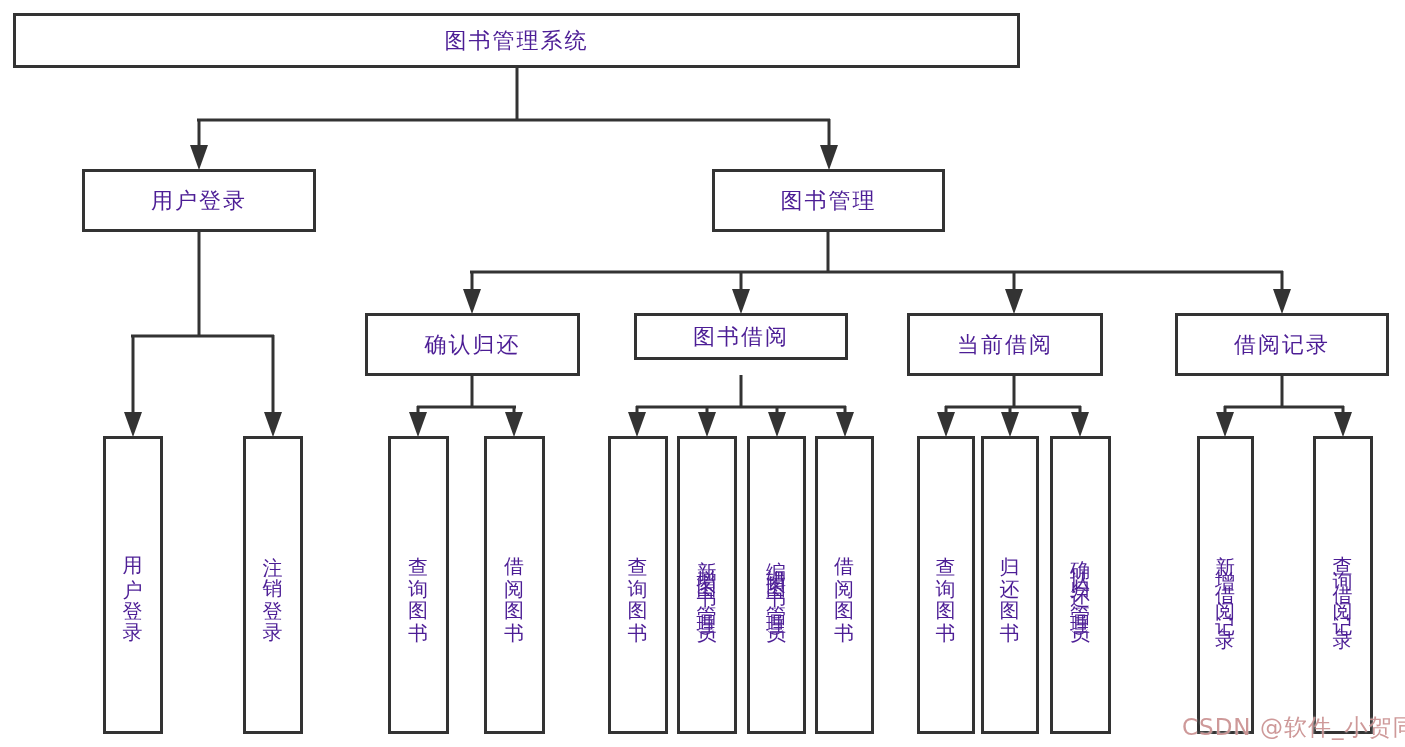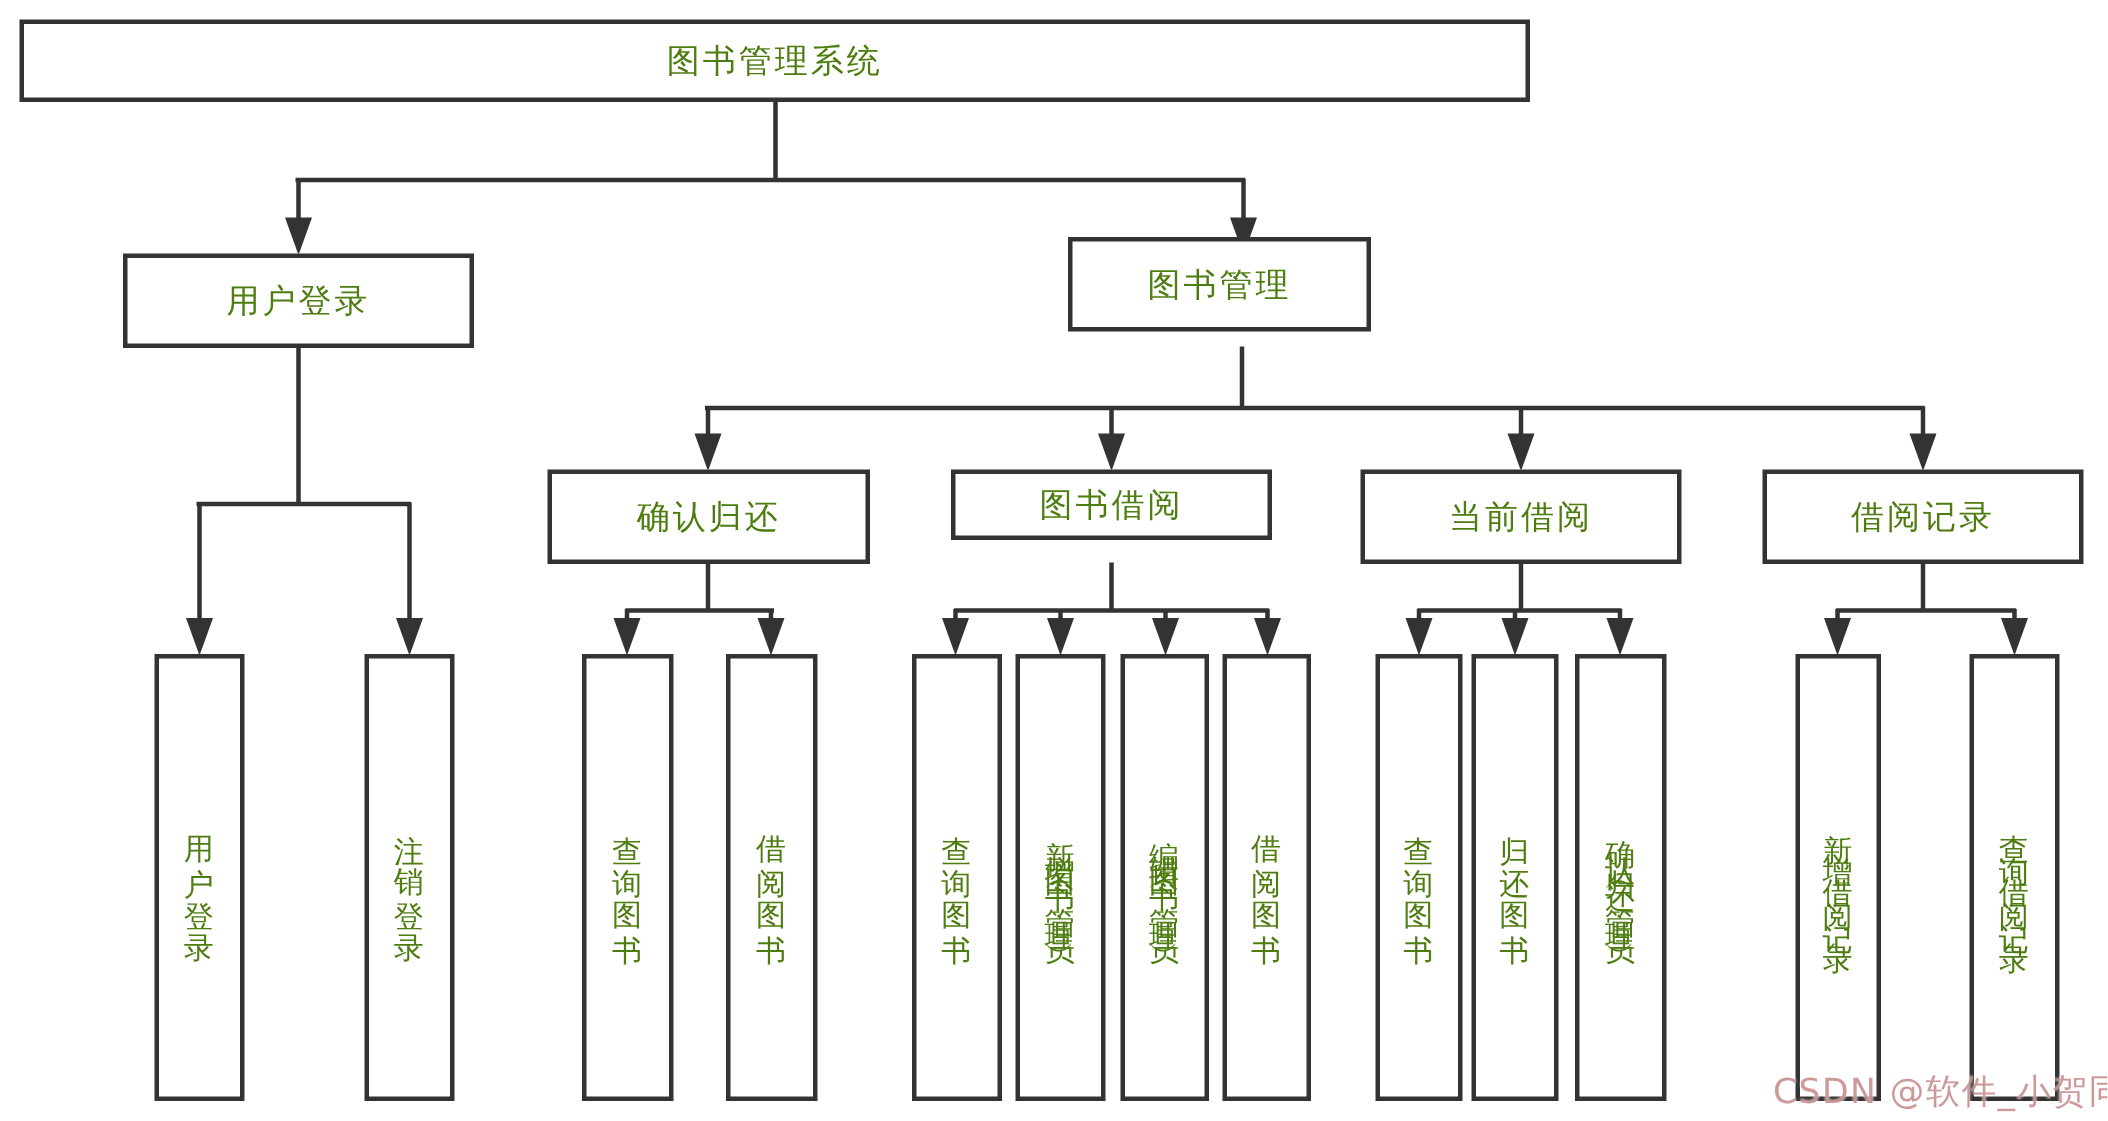--- a/index.html
+++ b/index.html
@@ -10,21 +10,21 @@
     font-family:"DejaVu Sans","Liberation Sans",sans-serif;
     overflow:hidden;
   }
   svg.connectors { position:absolute; left:0; top:0; }
   .node {
     position:absolute;
     background:#ffffff;
     border:3px solid #333333;
     box-sizing:border-box;
     display:flex; align-items:center; justify-content:center;
-    color:#4d7c0f;
+    color:#4c1d95;
   }
   .node.h .lbl {
     font-size:22px; letter-spacing:2px; white-space:nowrap;
   }
   .node.v .lbl {
     writing-mode:vertical-rl;
     font-size:20px; line-height:1.1; white-space:nowrap;
   }
   .node.v .lbl.sp-loose { letter-spacing:22px; }
   .node.v .lbl.sp-mid   { letter-spacing:15px; }
@@ -109,31 +109,31 @@
     </g>
   </svg>
 
   <div class="node h" style="left:13px; top:13px; width:1007px; height:55px;">
     <span class="lbl">图书管理系统</span>
   </div>
 
   <div class="node h" style="left:82px; top:169px; width:234px; height:63px;">
     <span class="lbl">用户登录</span>
   </div>
-  <div class="node h" style="left:712px; top:158px; width:202px; height:63px;">
+  <div class="node h" style="left:712px; top:169px; width:233px; height:63px;">
     <span class="lbl">图书管理</span>
   </div>
 
   <div class="node h" style="left:365px; top:313px; width:215px; height:63px;">
     <span class="lbl">确认归还</span>
   </div>
   <div class="node h" style="left:634px; top:313px; width:214px; height:47px;">
     <span class="lbl">图书借阅</span>
   </div>
-  <div class="node h" style="left:907px; top:313px; width:214px; height:63px;">
+  <div class="node h" style="left:907px; top:313px; width:196px; height:63px;">
     <span class="lbl">当前借阅</span>
   </div>
   <div class="node h" style="left:1175px; top:313px; width:214px; height:63px;font-family:Liberation Serif, serif;">
     <span class="lbl">借阅记录</span>
   </div>
 
   <div class="node v" style="left:103px; top:436px; width:60px; height:298px;">
     <span class="lbl sp-loose">用户登录</span>
   </div>
   <div class="node v" style="left:243px; top:436px; width:60px; height:298px;">

